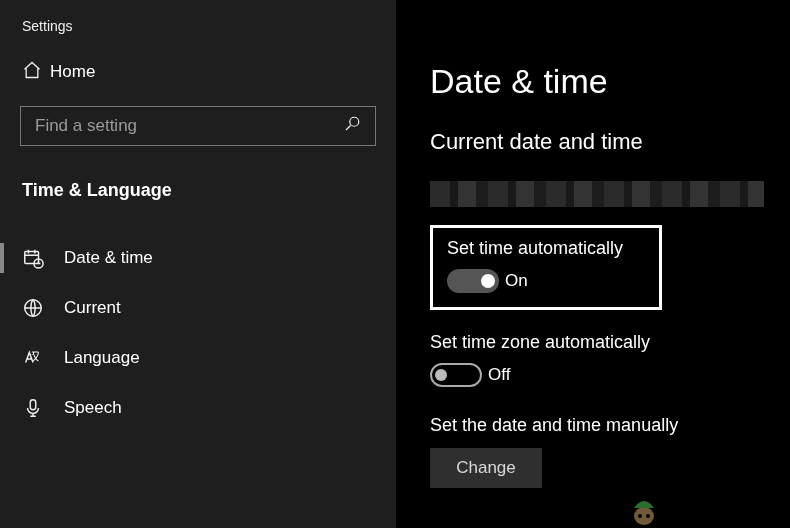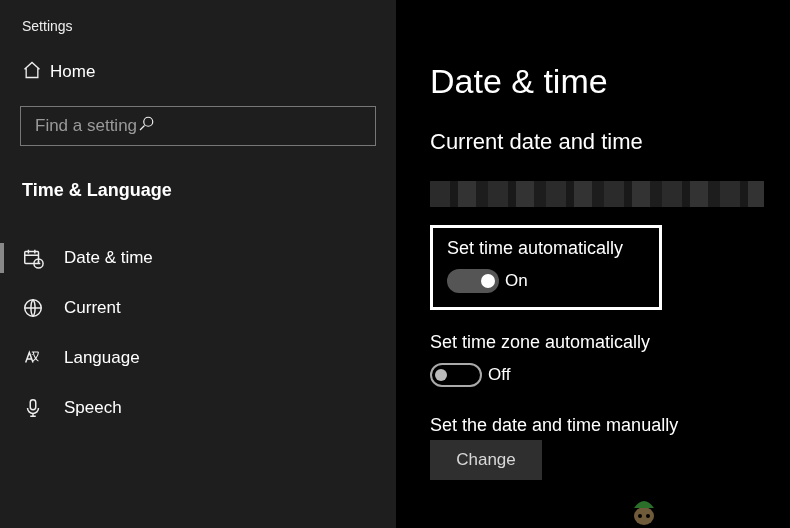--- a/index.html
+++ b/index.html
@@ -26,20 +26,21 @@
       padding: 8px 0 10px 22px;
       gap: 8px;
       cursor: pointer;
     }
     .home-row .label { font-size: 17px; }
     .search-box {
       margin: 12px 20px 0 20px;
       height: 40px;
       border: 1px solid #777;
       display: flex; align-items: center;
+      justify-content: space-between;
       padding: 0 14px;
     }
     .search-box .placeholder { color: #9a9a9a; font-size: 17px; }
     .category-label {
       font-size: 18px; font-weight: 600;
       padding: 34px 0 6px 22px;
     }
     .nav-list { margin-top: 26px; }
     .nav-item {
       display: flex; align-items: center;
@@ -93,21 +94,21 @@
     }
     .toggle.on .knob  { right: 4px; }
     .toggle.off .knob { left: 3px; background: #bbb; width: 12px; height: 12px; }
     .toggle-state { font-size: 17px; }
 
     .plain-setting { margin-top: 22px; }
     .plain-setting .toggle-row { margin-top: 10px; }
 
     .manual-label { margin-top: 28px; font-size: 18px; }
     .change-btn {
-      margin-top: 4px;
+      margin-top: 12px;
       width: 112px; height: 40px;
       background: #2f2f2f;
       color: #d8d8d8;
       font-size: 17px;
       display: flex; align-items: center; justify-content: center;
       cursor: pointer;
     }
 
     
     .mascot {

